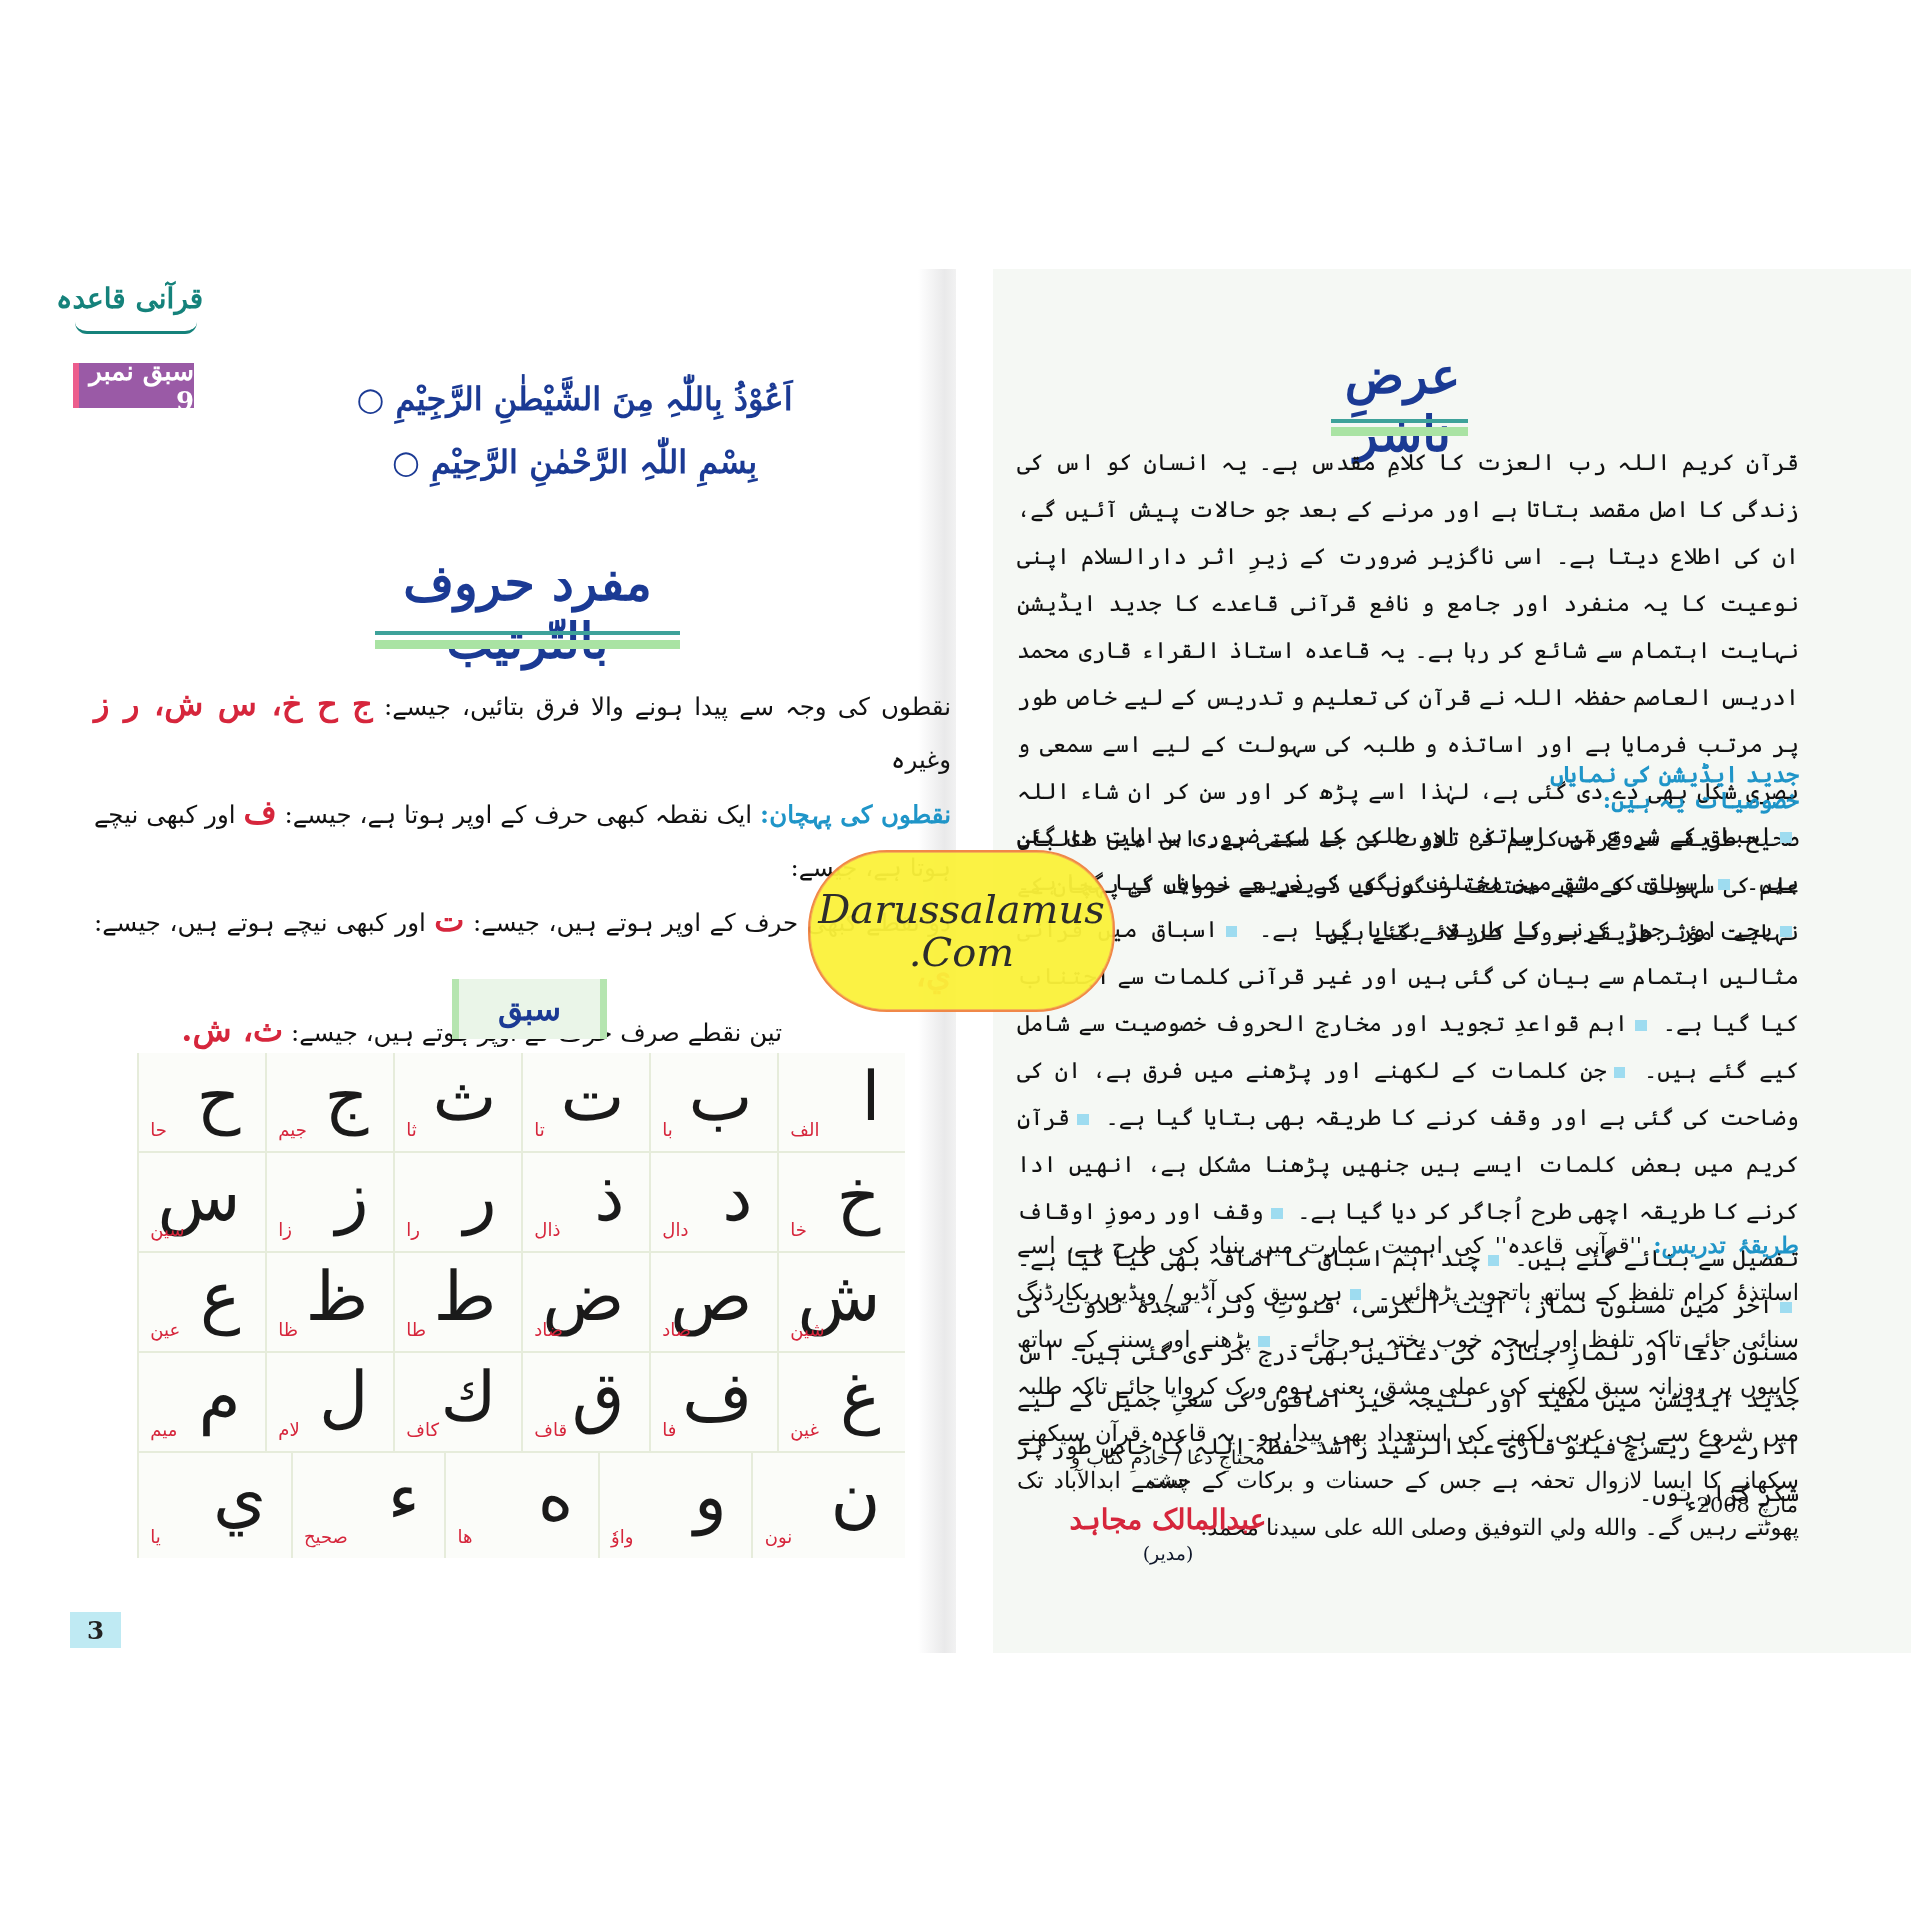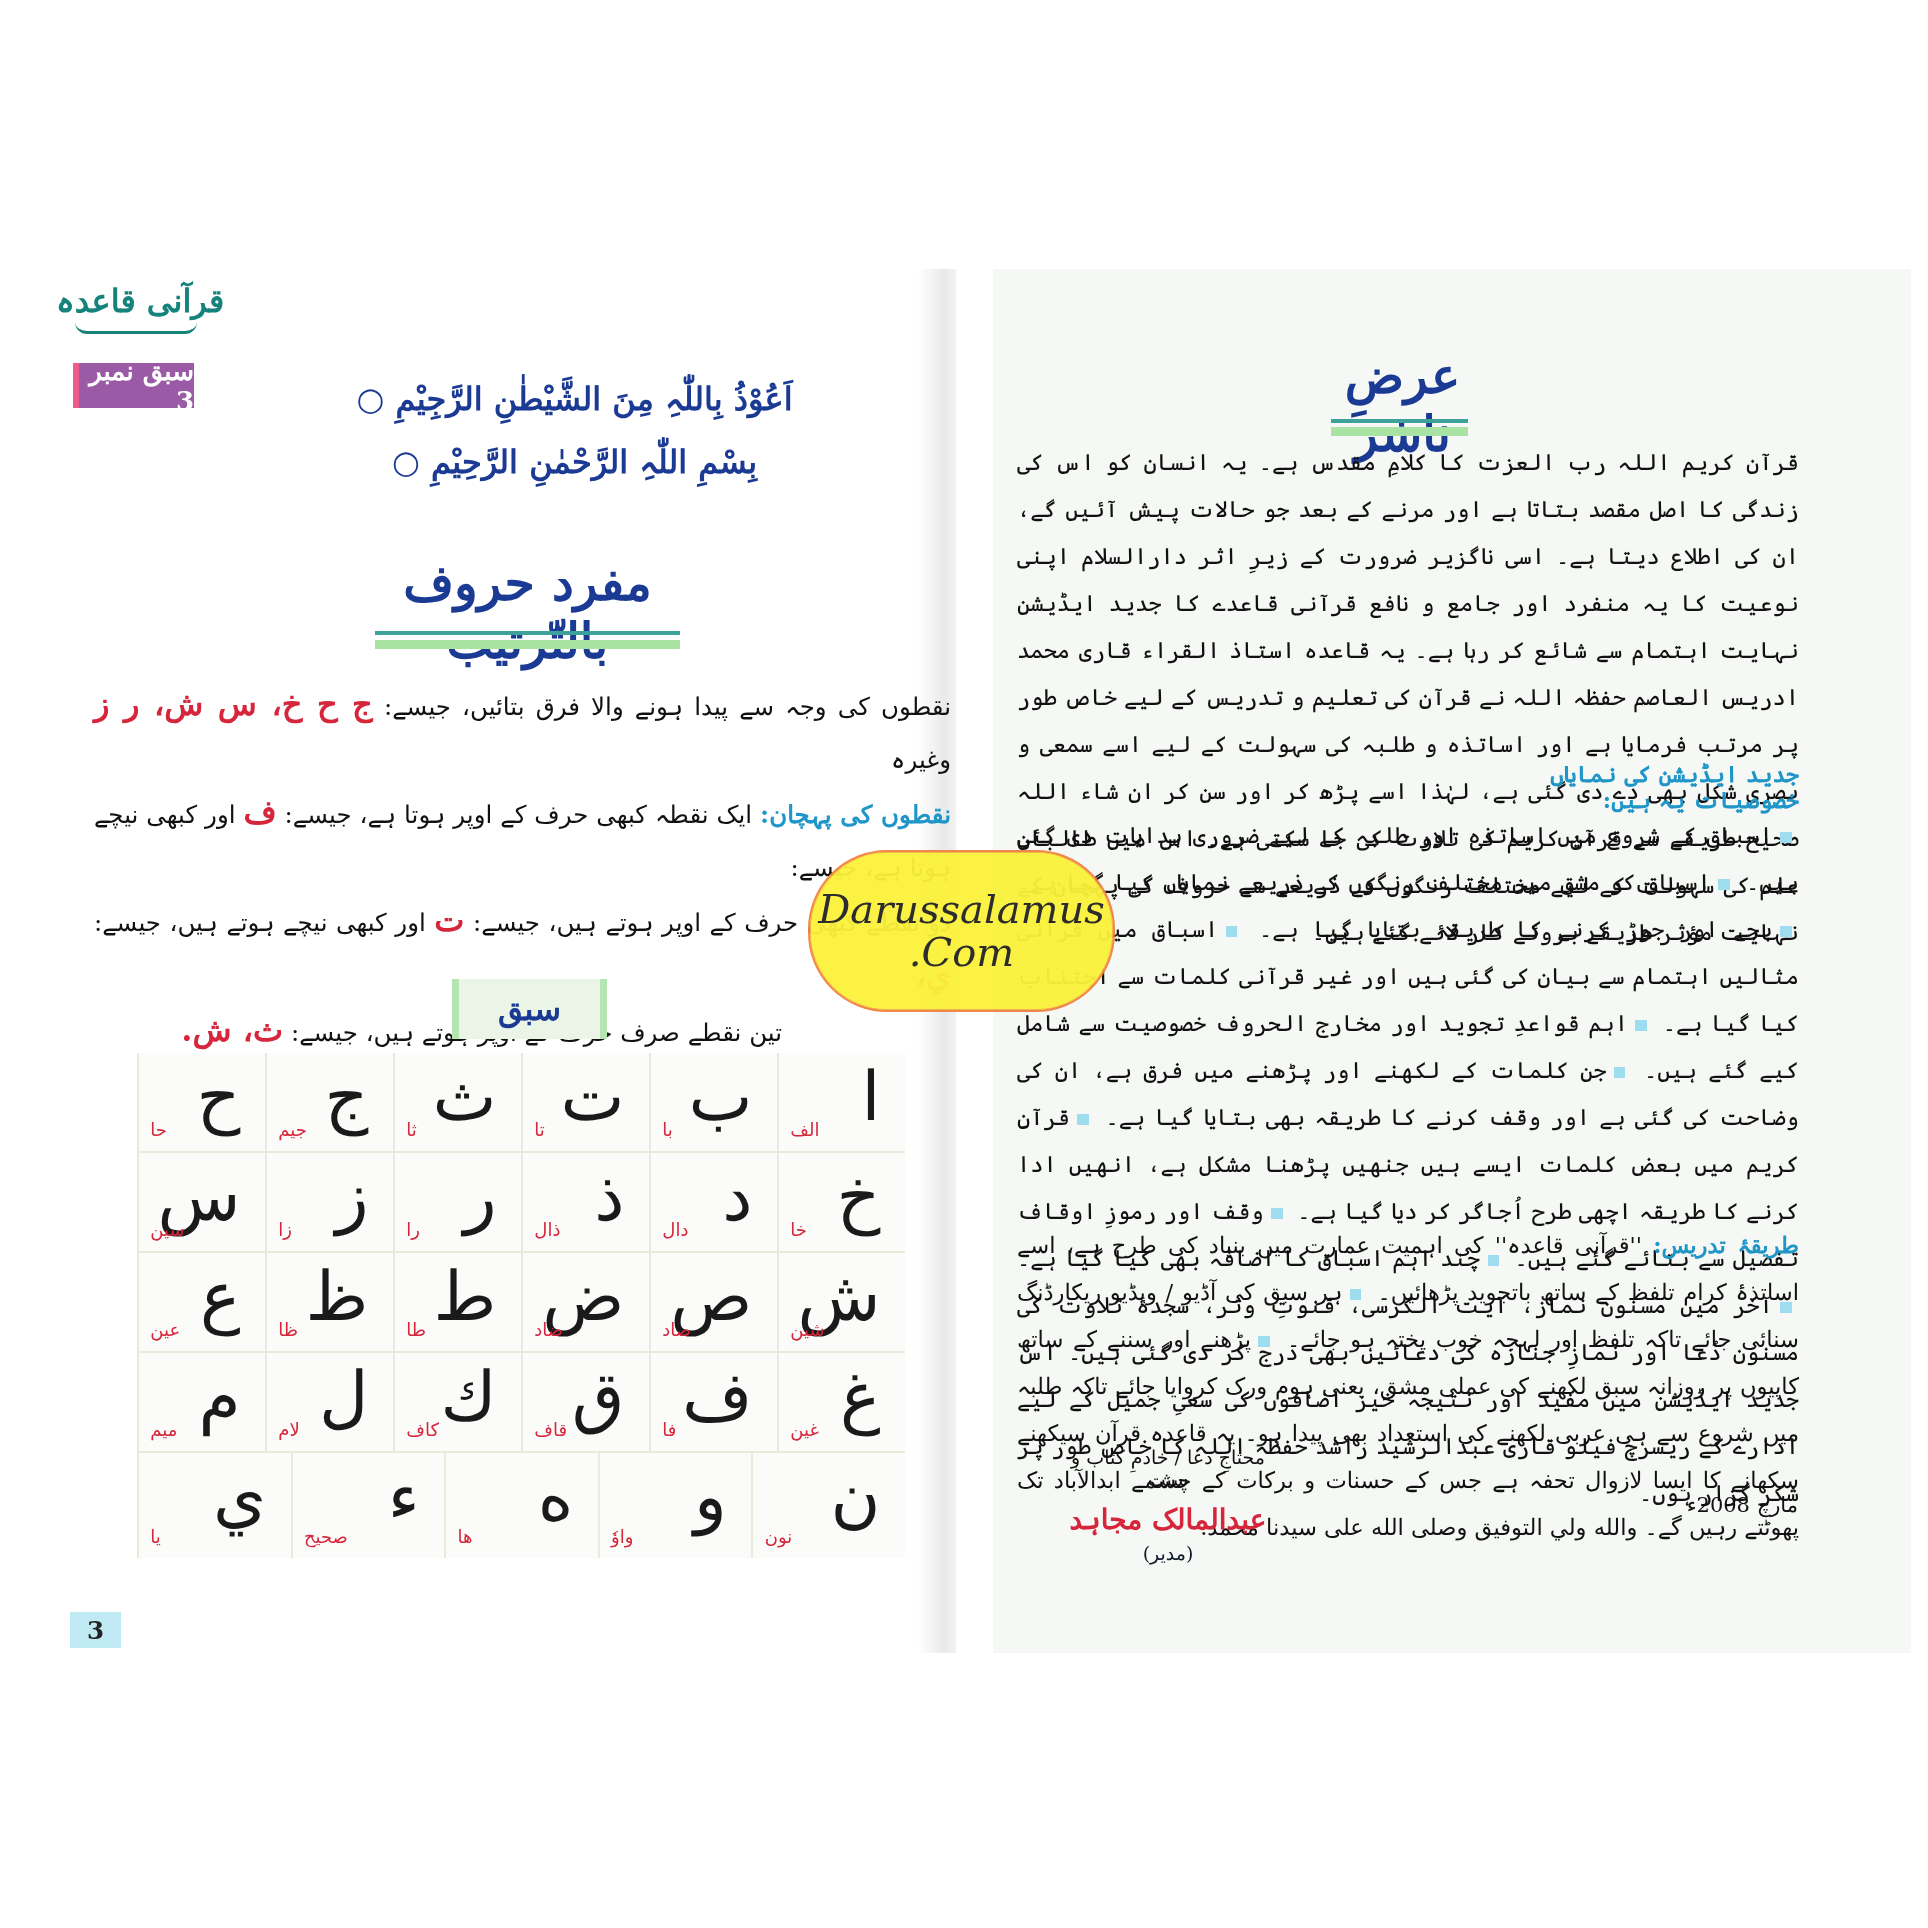--- a/index.html
+++ b/index.html
@@ -10,21 +10,21 @@
   .page { position:absolute; }
   #left-page { left:19px; top:269px; width:932px; height:1384px; background:#ffffff; }
   #spine-shadow {
     position:absolute; left:918px; top:269px; width:38px; height:1384px;
     background: linear-gradient(to right, #ffffff, #e9e9ea 70%, #f2f2f2);
   }
   #right-page { left:993px; top:269px; width:918px; height:1384px; background:#f5f8f4; }
 
   
   #book-title {
-    position:absolute; left:56px; top:282px; color:#15827b; font-size:32px;
+    position:absolute; left:56px; top:282px; color:#15827b; font-size:28px;
     font-family:"DejaVu Serif", serif; font-weight:bold; direction:rtl;
   }
   #book-title-swoosh {
     position:absolute; left:75px; top:322px; width:122px; height:9.4px;
     border-bottom:3.8px solid #15827b; border-radius:0 0 56px 56px;
   }
   #lesson-badge {
     position:absolute; left:73px; top:363px; width:121px; height:45px;
     background:#9a5aa6; color:#fff; font-size:26px; font-weight:bold;
     display:flex; align-items:center; justify-content:center; direction:rtl;
@@ -124,21 +124,21 @@
 </style>
 </head>
 <body>
 
 <div id="left-page" class="page"></div>
 <div id="spine-shadow"></div>
 
 <div id="book-title">قرآنی قاعدہ</div>
 <div id="book-title-swoosh"></div>
 
-<div id="lesson-badge">سبق نمبر 3</div>
+<div id="lesson-badge">سبق نمبر 9</div>
 <div id="lesson-badge-bar"></div>
 
 <div id="taawwuz" class="bless">اَعُوْذُ بِاللّٰہِ مِنَ الشَّیْطٰنِ الرَّجِیْمِ ○</div>
 <div id="basmala" class="bless">بِسْمِ اللّٰہِ الرَّحْمٰنِ الرَّحِیْمِ ○</div>
 
 <div id="main-heading">مفرد حروف بالتّرتیب</div>
 <div class="underline-teal" style="left:375px;top:631px;width:305px;"></div>
 <div class="underline-green" style="left:375px;top:640px;width:305px;"></div>
 
 <div id="instruction-block" class="body-text">

